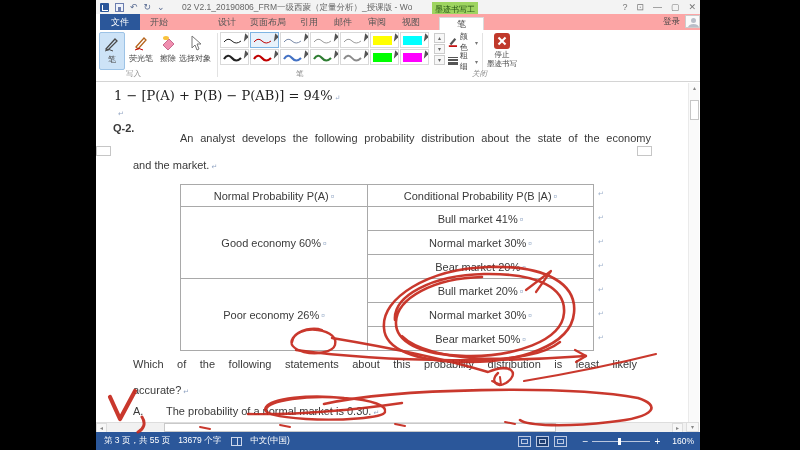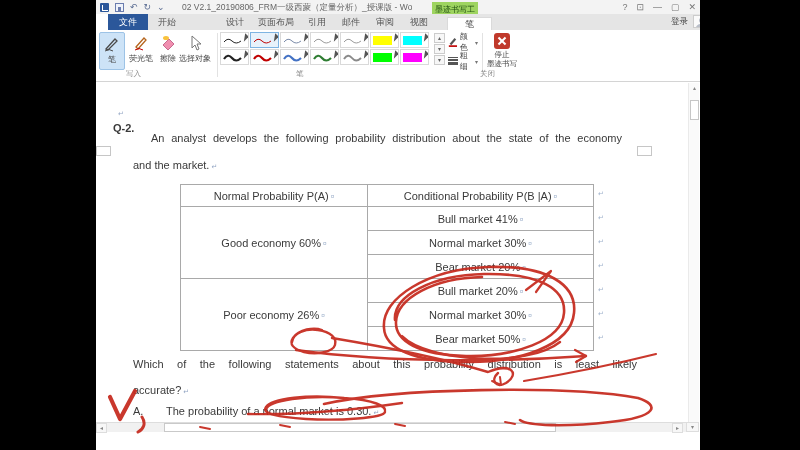--- a/index.html
+++ b/index.html
@@ -18,21 +18,21 @@
   .save-ic:after { content:""; position:absolute; left:2px; top:3px; width:3px; height:4px; background:#6a7cae; }
   .qat-glyph { font-size:9px; color:#5a6c92; line-height:10px; }
   .title-text { position:absolute; left:86px; top:2px; width:230px; font-size:8.5px; color:#666;
                 white-space:nowrap; overflow:hidden; }
   .ctx-label { position:absolute; left:336px; top:2px; width:46px; height:15px; background:#9ed460;
                color:#225012; font-size:8px; text-align:center; line-height:15px; }
   .win-controls { position:absolute; right:4px; top:1px; display:flex; gap:9px; align-items:center; }
   .win-controls span { font-size:9px; color:#777; line-height:12px; }
 
   
-  .tabstrip { position:absolute; left:12px; top:14px; width:100%; height:16px; background:#e5e5e5; }
+  .tabstrip { position:absolute; left:4px; top:14px; width:100%; height:16px; background:#fca5a5; }
   .tab { position:absolute; top:0; height:16px; font-size:9px; color:#555; line-height:16px; text-align:center; }
   .tab-file { left:0; width:40px; background:#2b579a; color:#fff; }
   .tab-pen { left:339px; width:45px; background:#fff; border:1px solid #dadada; border-bottom:none;
              top:3px; height:13px; line-height:12px; color:#444; }
   .signin { position:absolute; right:24px; top:2px; font-size:8.5px; color:#444; }
   .avatar { position:absolute; right:4px; top:1px; width:15px; height:13px; background:#fafafa;
             border:1px solid #ccc; overflow:hidden; }
   .avatar:before { content:""; position:absolute; left:5px; top:2px; width:5px; height:5px;
                    border-radius:50%; background:#b9bec8; }
   .avatar:after { content:""; position:absolute; left:2px; top:8px; width:11px; height:7px;
@@ -299,32 +299,35 @@
       <span>粗细</span>
       <span style="font-size:6px;color:#777;">▾</span>
     </div>
     <div class="rsep" style="left:386px;"></div>
 
     <div class="stop-btn">
       <div class="stop-ic"></div>
       <div class="stop-txt">停止</div>
       <div class="stop-txt">墨迹书写</div>
     </div>
-    <div class="grp-label" style="left:384px;width:60px;">关闭</div>
+    <div class="grp-label" style="left:376px;width:60px;font-style:italic;">关闭</div>
     <div class="ribbon-collapse">^</div>
   </div>
 
   <div class="doc">
+    <div class="abs formula" style="left:18px; top:6px;">
+      <span>1 − [P(A) + P(B) − P(AB)] = 94%</span><span class="mark">↵</span>
+    </div>
     <div class="abs mark" style="left:20px; top:28px;">↵</div>
 
     <div class="handle-box" style="left:0px; top:64px;"></div>
     <div class="handle-box" style="left:541px; top:64px;"></div>
 
     <div class="abs body-t bold" style="left:17px; top:40px;">Q-2.</div>
-    <div class="abs body-t jline" style="left:55px; top:50px; width:471px;">An analyst develops the following probability distribution about the state of the economy</div>
+    <div class="abs body-t jline" style="left:84px; top:50px; width:471px;">An analyst develops the following probability distribution about the state of the economy</div>
     <div class="abs body-t" style="left:37px; top:77px;">
       <span>and the market.</span><span class="mark">↵</span>
     </div>
 
     <table class="qtable" style="position:absolute; left:84px; top:102px;">
       <tbody>
           <tr class="hrow">
         <th class="c1"><span>Normal Probability P(A)</span><span class="cm">¤</span></th>
         <th class="c2"><span>Conditional Probability P(B |A)</span><span class="cm">¤</span></th>
       </tr>
@@ -374,20 +377,39 @@
     <div class="vs-arrow">▴</div>
     <div class="vs-thumb"></div>
   </div>
   <div class="hscroll">
     <div class="hs-arrow" style="left:0;">◂</div>
     <div class="hs-thumb"></div>
     <div class="hs-arrow" style="left:576px;">▸</div>
   </div>
   <div class="corner-box">▾</div>
 
+  <div class="statusbar">
+    <span class="sb-item">第 3 页，共 55 页</span>
+    <span class="sb-item">13679 个字</span>
+    <span class="book-ic"></span>
+    <span class="sb-item">中文(中国)</span>
+    <span class="sb-right">
+      <span class="view-ic"></span>
+      <span class="view-ic active"></span>
+      <span class="view-ic"></span>
+      <span class="zoom-ctrl">
+        <span class="zoom-sign">−</span>
+        <span class="zoom-track">
+            <span class="zoom-thumb"></span>
+          </span>
+        <span class="zoom-sign">+</span>
+      </span>
+      <span class="zoom-val">160%</span>
+    </span>
+  </div>
 
   <svg class="ink-overlay" viewBox="0 0 604 450">
     <g stroke="#c5281c" fill="none" stroke-linecap="round" stroke-linejoin="round" opacity="0.92">
 
       <path stroke-width="2.6" d="M299,320 C297,296 336,275 388,274 C444,273 470,289 468,313 C466,341 418,357 370,356 C323,355 299,341 300,322 C301,298 338,278 386,277"></path>
       <path stroke-width="2.6" d="M288,328 C285,298 332,269 392,267 C452,265 481,285 478,313 C475,346 422,363 368,362 C318,361 289,349 288,328"></path>
       <path stroke-width="2.2" d="M430,290 L455,271 L440,292"></path>
       <path stroke-width="2.4" d="M306,336 C332,362 432,368 464,342"></path>
       <path stroke-width="2.2" d="M560,354 C528,362 470,374 428,381"></path>
 

